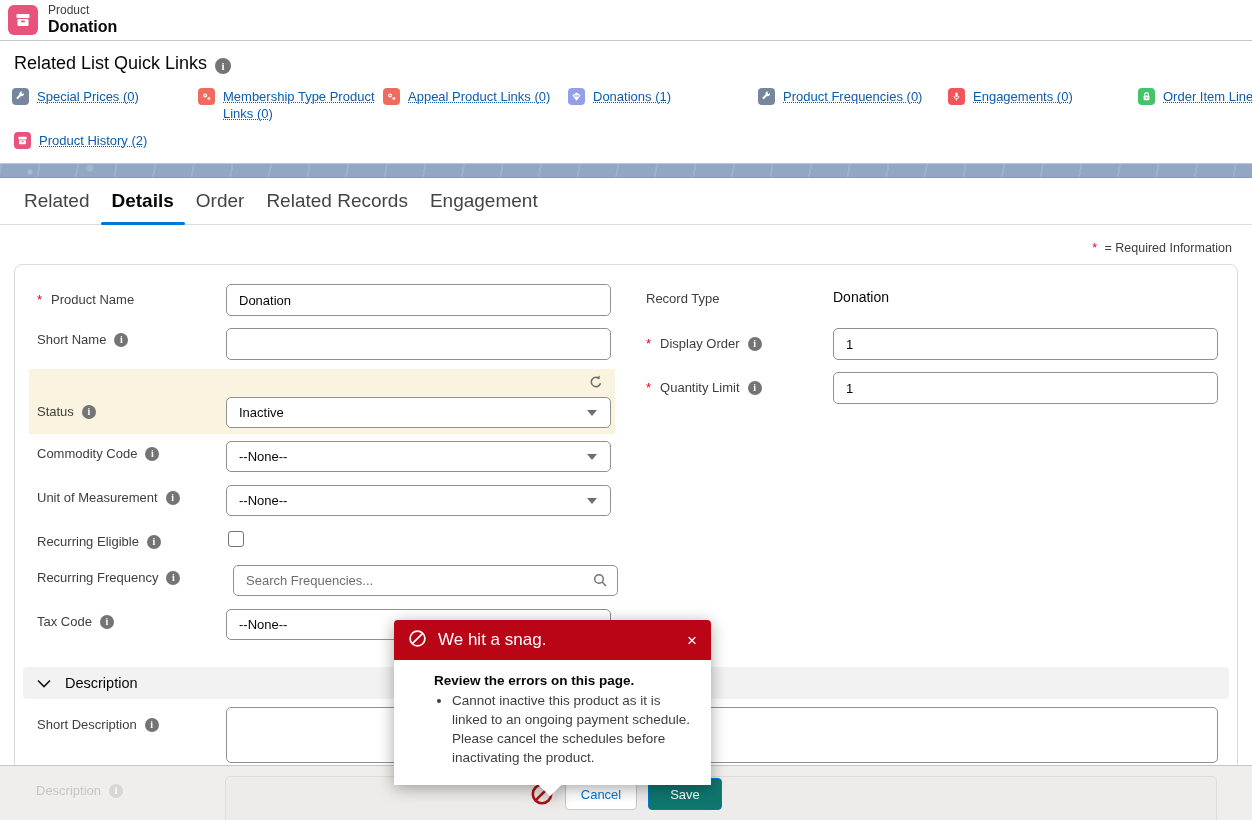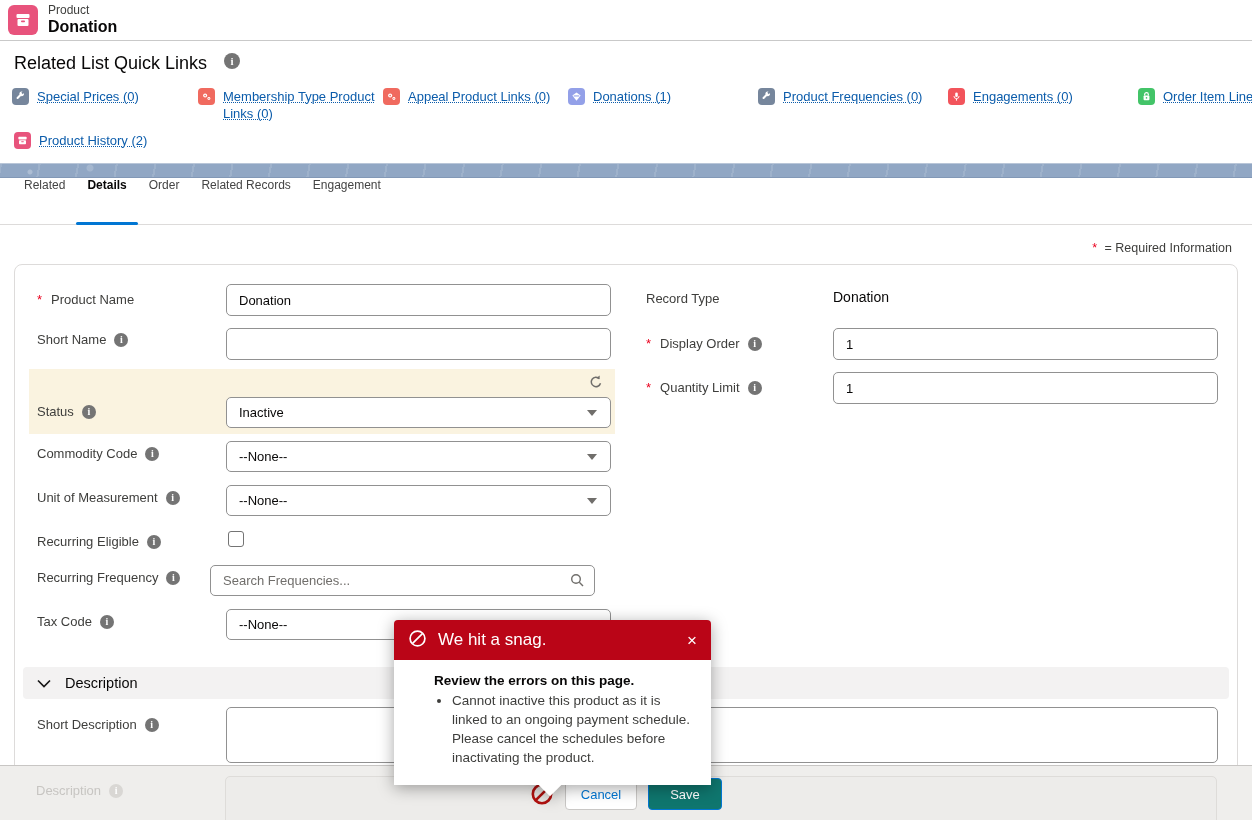--- a/index.html
+++ b/index.html
@@ -11,21 +11,21 @@
   .rec-header { position:absolute; top:0; left:0; right:0; height:41px; background:#fff;
     border-bottom:1px solid #c9c9c9; display:flex; align-items:center; padding-left:8px; }
   .rec-icon { width:30px; height:30px; border-radius:6px; background:#e8537c; display:flex;
     align-items:center; justify-content:center; margin-right:10px; }
   .rec-titles { display:flex; flex-direction:column; line-height:1.15; }
   .rec-entity { font-size:12px; color:#3e3e3c; }
   .rec-name { font-size:16px; font-weight:700; color:#080707; }
 
   
   .quicklinks { position:absolute; top:42px; left:0; right:0; height:121px; background:#fff; overflow:hidden; }
-  .ql-titlerow { display:flex; align-items:flex-start; gap:17px; padding:11px 0 0 14px; }
+  .ql-titlerow { display:flex; align-items:flex-end; gap:8px; padding:11px 0 0 14px; }
   .ql-title { font-size:18px; color:#080707; font-weight:400; }
   .info-icon { display:inline-flex; width:14px; height:14px; border-radius:50%; background:#747474;
     color:#fff; font-size:10px; font-weight:700; align-items:center; justify-content:center;
     font-family:"Liberation Serif","DejaVu Serif",serif; flex:0 0 auto; }
   .ql-row1 { display:grid; grid-template-columns:186px 185px 185px 190px 190px 190px 1fr;
     padding-left:12px; margin-top:14px; }
   .ql-row2 { padding-left:14px; margin-top:10px; }
   .ql-item { display:flex; align-items:flex-start; gap:8px; overflow:hidden; white-space:normal; }
   .ql-item.nowrap { white-space:nowrap; }
   .ql-ic { width:17px; height:17px; border-radius:4px; flex:0 0 auto; display:flex;
@@ -37,21 +37,21 @@
   
   .band { position:absolute; top:163px; left:0; right:0; height:15px; background:#91a7c4;
     background-image:radial-gradient(circle at 30px 8px, rgba(255,255,255,.25) 2px, transparent 3px),
       radial-gradient(circle at 90px 4px, rgba(255,255,255,.18) 3px, transparent 4px),
       repeating-linear-gradient(100deg, rgba(255,255,255,.12) 0 2px, transparent 2px 38px);
     border-top:1px solid #b9c6d8; border-bottom:1px solid #8298b6; }
 
   
   .tabsbar { position:absolute; top:178px; left:0; right:0; height:47px; background:#fff;
     border-bottom:1px solid #dddbda; display:flex; align-items:stretch; padding-left:13px; }
-  .tab { display:flex; padding:0 11px; font-size:12px; color:#444;
+  .tab { display:flex; align-items:center; padding:0 11px; font-size:19px; color:#444;
     position:relative; cursor:pointer; }
   .tab.active { font-weight:700; color:#080707; }
   .tab.active::after { content:""; position:absolute; left:0; right:0; bottom:-1px; height:3px;
     background:#0176d3; border-radius:2px; }
 
   
   .req-note { position:absolute; top:241px; right:20px; font-size:12.5px; color:#3e3e3c; }
   .req-star { color:#ea001e; margin-right:4px; }
 
   
@@ -302,21 +302,21 @@
     </div>
     <div class="ctrl-select" style="left:211px;top:176px;">
       <span>--None--</span>
       <span class="caret"></span>
     </div>
     <div class="ctrl-select" style="left:211px;top:220px;">
       <span>--None--</span>
       <span class="caret"></span>
     </div>
     <span class="checkbox" style="left:213px;top:266px;position:absolute;"></span>
-    <div class="search-wrap" style="left:195px;top:300px;">
+    <div class="search-wrap" style="left:218px;top:300px;">
       <input class="search-input" placeholder="Search Frequencies..." style="">
       <span class="search-glyph">
         <svg width="16" height="16" viewBox="0 0 16 16">
             <circle cx="7" cy="7" r="4.3" fill="none" stroke="#706e6b" stroke-width="1.4"></circle>
             <path d="M10.3 10.3 L14 14" stroke="#706e6b" stroke-width="1.4"></path>
           </svg>
       </span>
     </div>
     <div class="ctrl-select" style="left:211px;top:344px;">
       <span>--None--</span>

